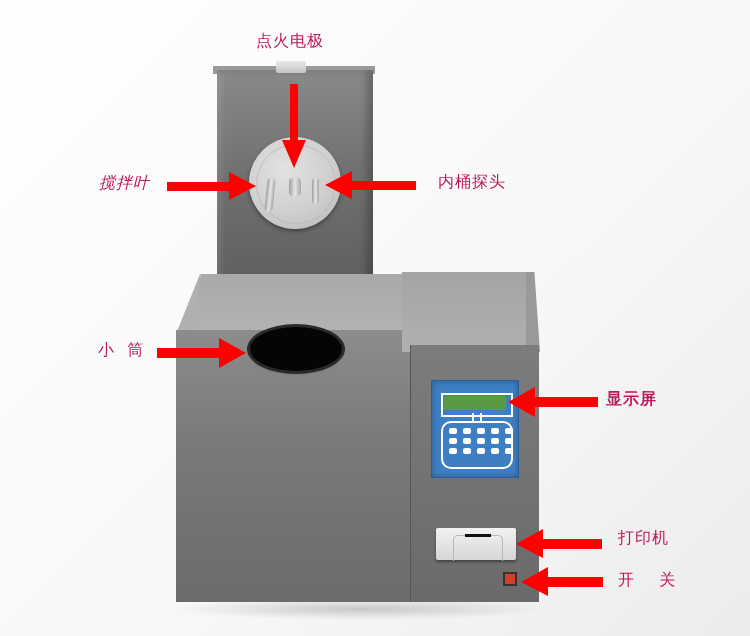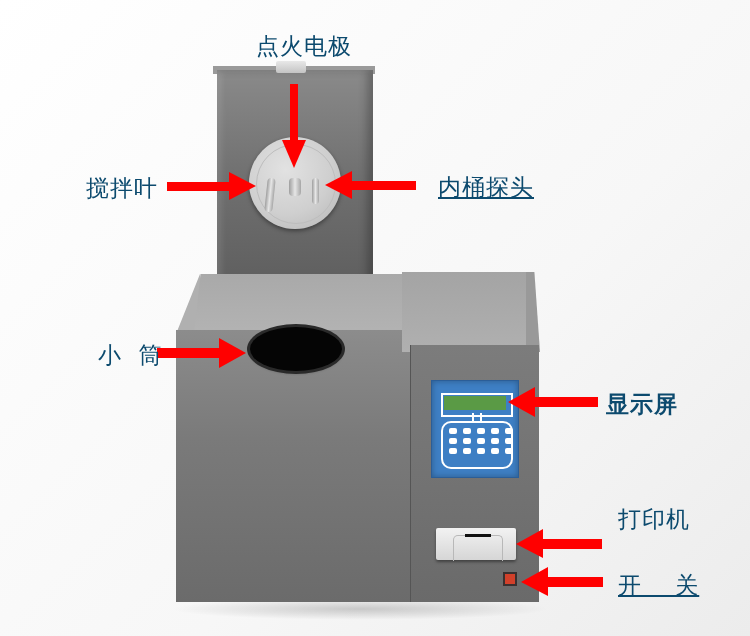--- a/index.html
+++ b/index.html
@@ -1,20 +1,20 @@
 <!DOCTYPE html>
 <html><head>
 <meta charset="utf-8">
 <style>
   html,body{margin:0;padding:0;}
   body{width:750px;height:636px;position:relative;overflow:hidden;
     background:linear-gradient(135deg,#ffffff 0%,#f7f7f7 60%,#ececec 100%);
     font-family:"DejaVu Sans",sans-serif;}
   .abs{position:absolute;}
-  .label{position:absolute;font-size:23px;color:#0c4a6e;white-space:nowrap;letter-spacing:1px;}
+  .label{position:absolute;font-size:16px;color:#be185d;white-space:nowrap;letter-spacing:1px;}
   .arrow{position:absolute;}
   
   .lid-plate{left:217px;top:70px;width:156px;height:213px;
     background:linear-gradient(180deg,#8a8a8a 0%,#707070 50%,#5f5f5f 100%);
     box-shadow:inset -6px 0 8px rgba(0,0,0,.25), inset 4px 0 6px rgba(255,255,255,.12);}
   .lid-top{left:213px;top:66px;width:162px;height:8px;background:#9a9a9a;}
   .lid-handle{left:276px;top:61px;width:30px;height:12px;background:linear-gradient(#e8e8e8,#c4c4c4);border-radius:2px;}
   .lid-disc{left:249px;top:137px;width:92px;height:92px;border-radius:50%;
     background:radial-gradient(circle at 40% 35%,#e2e2e2 0%,#cfcfcf 55%,#b4b4b4 100%);
     box-shadow:0 2px 4px rgba(0,0,0,.4);}
@@ -138,18 +138,18 @@
     </g>
 
     <g>
       <rect x="545" y="577" width="58" height="10"></rect>
       <polygon points="548,567 548,596 521,582"></polygon>
     </g>
   </g>
 </svg>
 
 <div class="label" style="left:256px;top:31px;">点火电极</div>
-<div class="label" style="left:86px;top:173px;">搅拌叶</div>
-<div class="label" style="left:438px;top:172px;text-decoration:underline;">内桶探头</div>
+<div class="label" style="left:99px;top:173px;font-style:italic;">搅拌叶</div>
+<div class="label" style="left:438px;top:172px;">内桶探头</div>
 <div class="label" style="left:98px;top:340px;white-space:pre;">小  筒</div>
 <div class="label" style="left:606px;top:389px;font-weight:bold;">显示屏</div>
-<div class="label" style="left:618px;top:504px;text-align:right;">打印机</div>
-<div class="label" style="left:618px;top:570px;white-space:pre;text-decoration:underline;">开    关</div>
+<div class="label" style="left:618px;top:528px;text-align:right;">打印机</div>
+<div class="label" style="left:618px;top:570px;white-space:pre;">开    关</div>
 
 </body></html>

